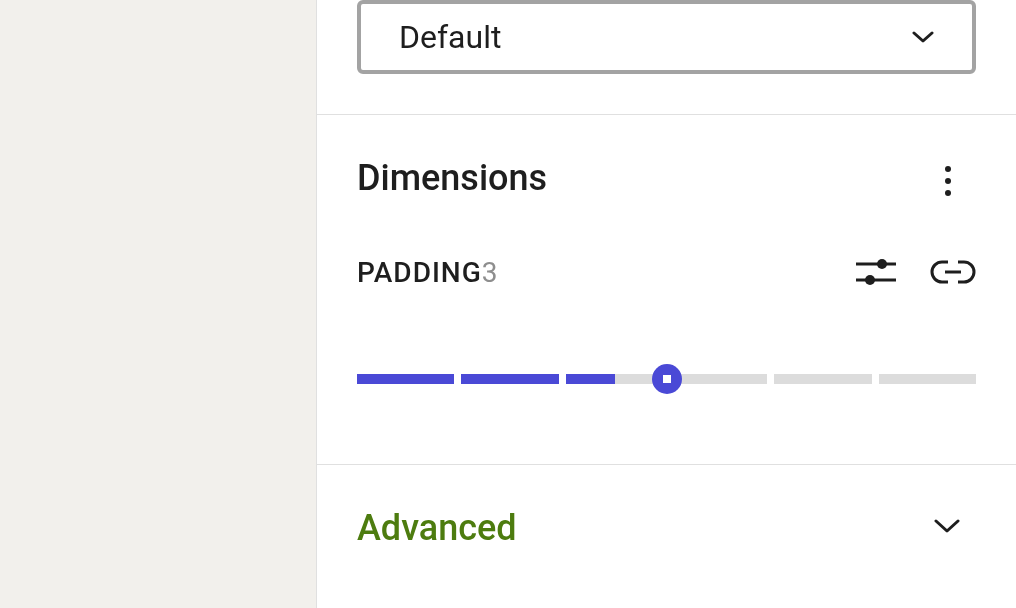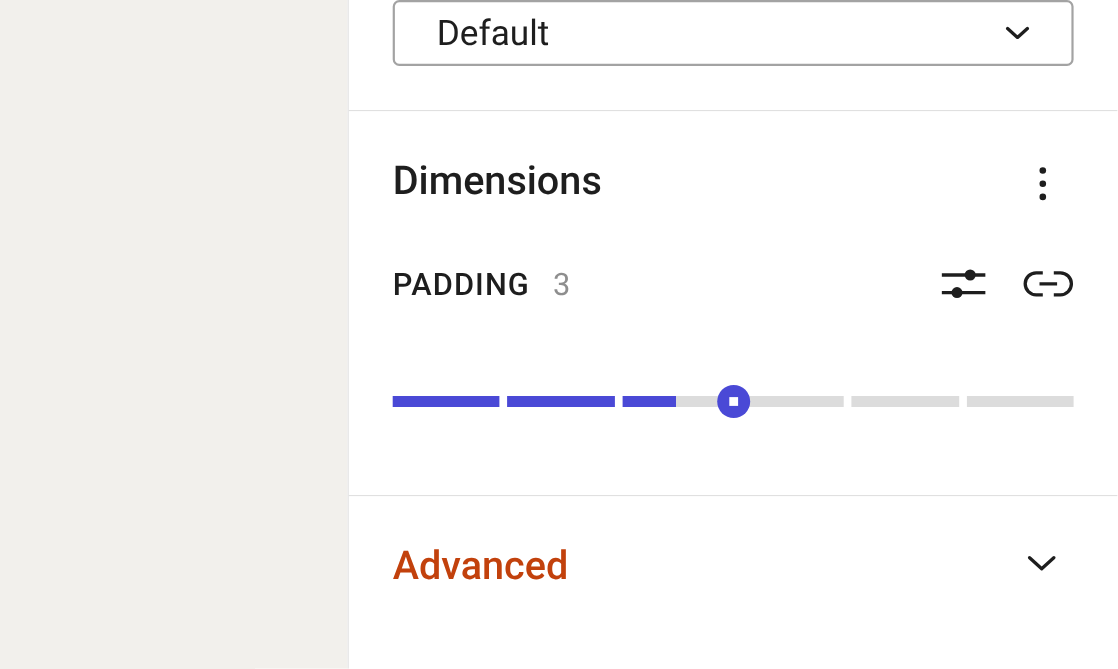--- a/index.html
+++ b/index.html
@@ -27,23 +27,23 @@
       border-left: 1px solid #e0e0e0;
       display: flex;
       flex-direction: column;
     }
     .section-top {
       padding: 0 40px 40px 40px;
       border-bottom: 1px solid #e0e0e0;
     }
     .select-box {
       margin-top: 0;
-      border: 2px solid #a3a3a3;
+      border: 4px solid #a3a3a3;
       border-radius: 6px;
-      height: 60px;
+      height: 74px;
       display: flex;
       align-items: center;
       justify-content: space-between;
       padding: 0 38px;
       cursor: pointer;
     }
     .select-label {
       font-size: 32px;
       color: #1e1e1e;
       font-weight: 400;
@@ -92,21 +92,21 @@
     }
     .padding-row {
       margin-top: 56px;
       display: flex;
       align-items: center;
       justify-content: space-between;
     }
     .padding-left-group {
       display: flex;
       align-items: baseline;
-      gap: 21px;
+      gap: 0;
     }
     .padding-label {
       font-size: 28px;
       font-weight: 500;
       color: #1e1e1e;
       letter-spacing: 1px;
     }
     .padding-value {
       font-size: 28px;
       font-weight: 400;
@@ -187,21 +187,21 @@
     }
     .advanced-row {
       display: flex;
       align-items: center;
       justify-content: space-between;
       cursor: pointer;
     }
     .advanced-title {
       font-size: 36px;
       font-weight: 500;
-      color: #c2410c;
+      color: #4d7c0f;
     }
     .advanced-chevron {
       margin-right: 16px;
     }
     .advanced-chevron svg {
       width: 26px;
       height: 16px;
     }
   </style>
 </head>

